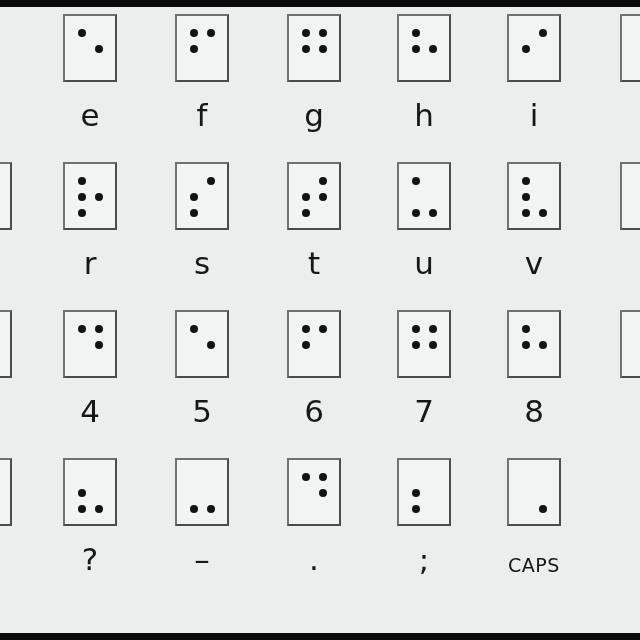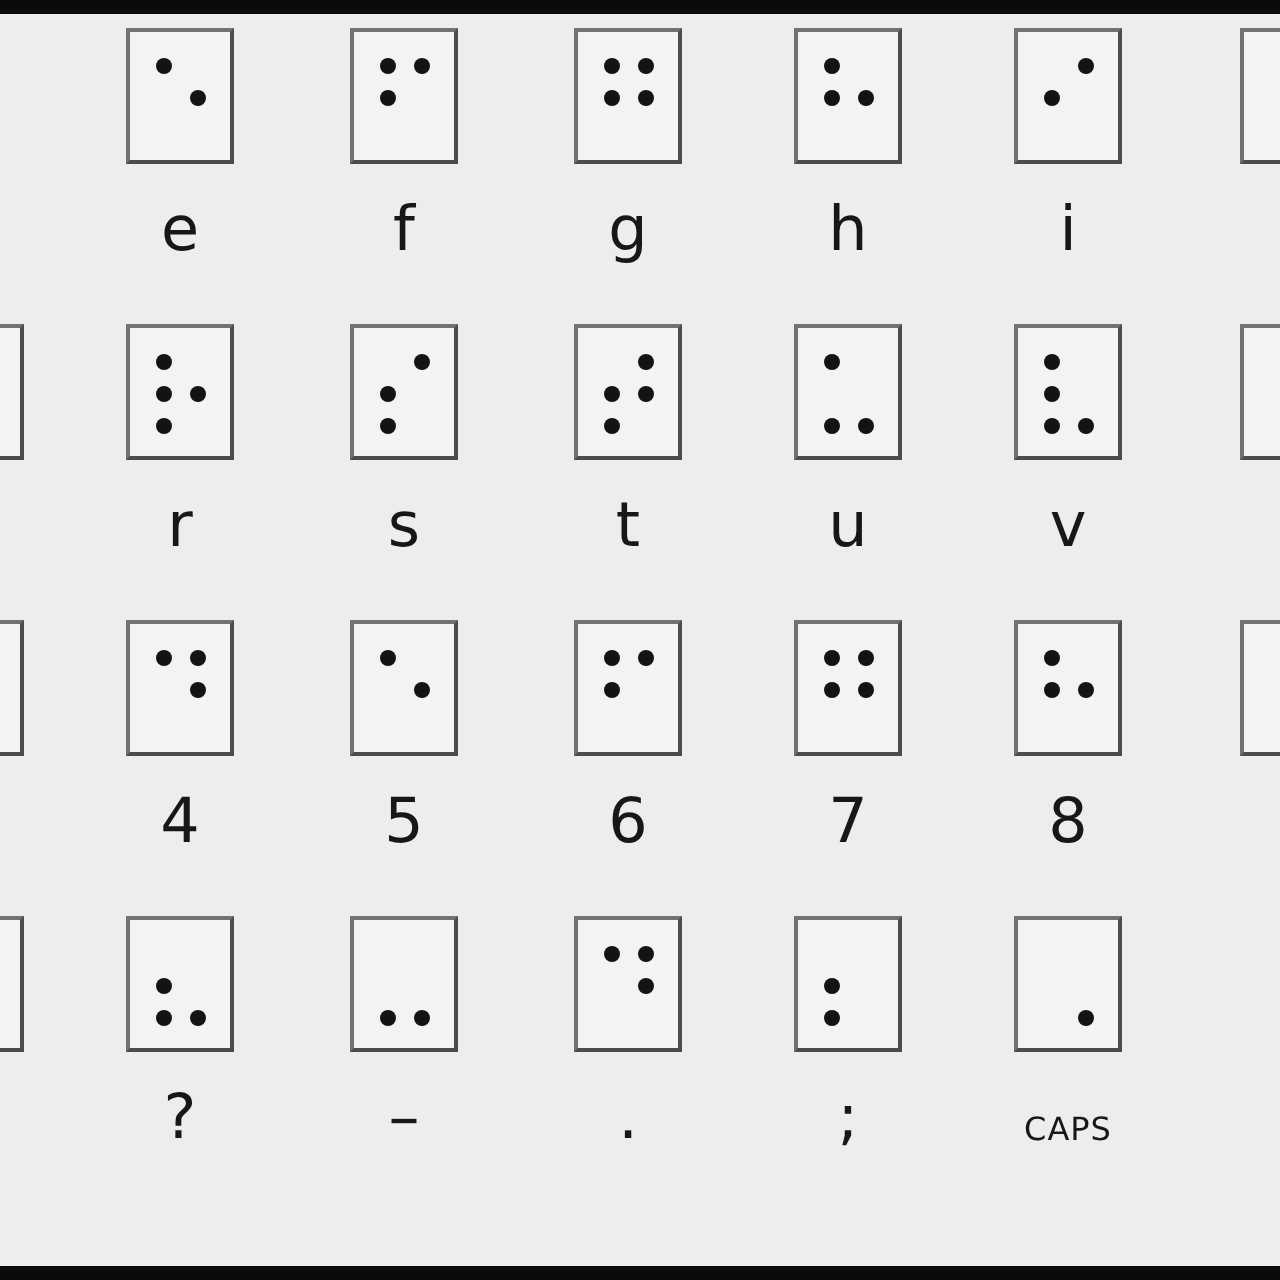--- a/index.html
+++ b/index.html
@@ -77,21 +77,21 @@
   .cell-label {
     margin-top: 16px;
     font-size: 31px;
     line-height: 34px;
     color: #171717;
     font-weight: 400;
     font-family: "DejaVu Sans", sans-serif;
   }
 
   .cell-label.small {
-    font-size: 16px;
+    font-size: 19px;
     line-height: 34px;
     margin-top: 22px;
     letter-spacing: 0.5px;
   }
 
   .edge-clip {
     position: absolute;
     top: 0;
     width: 110px;
     overflow: hidden;

